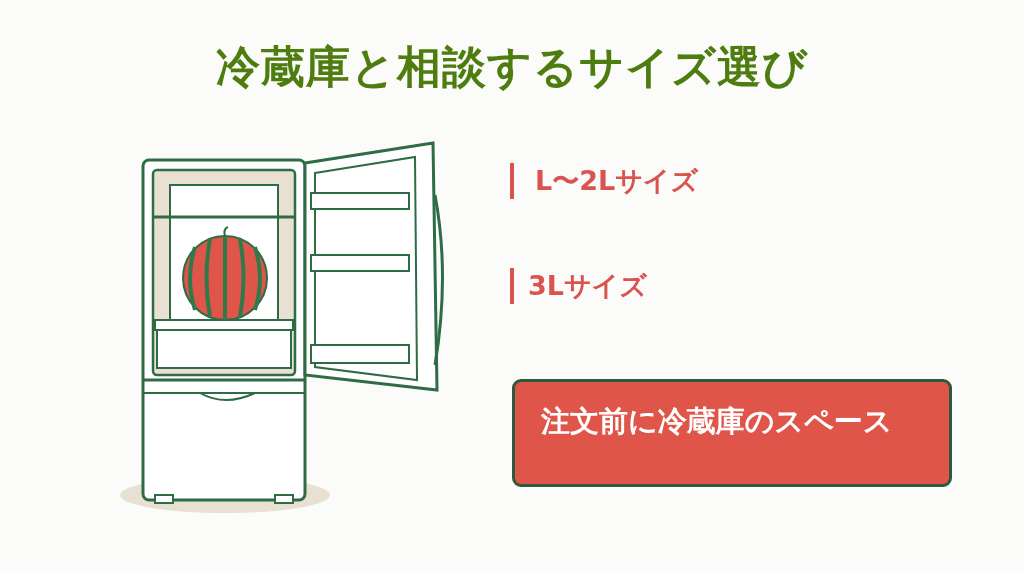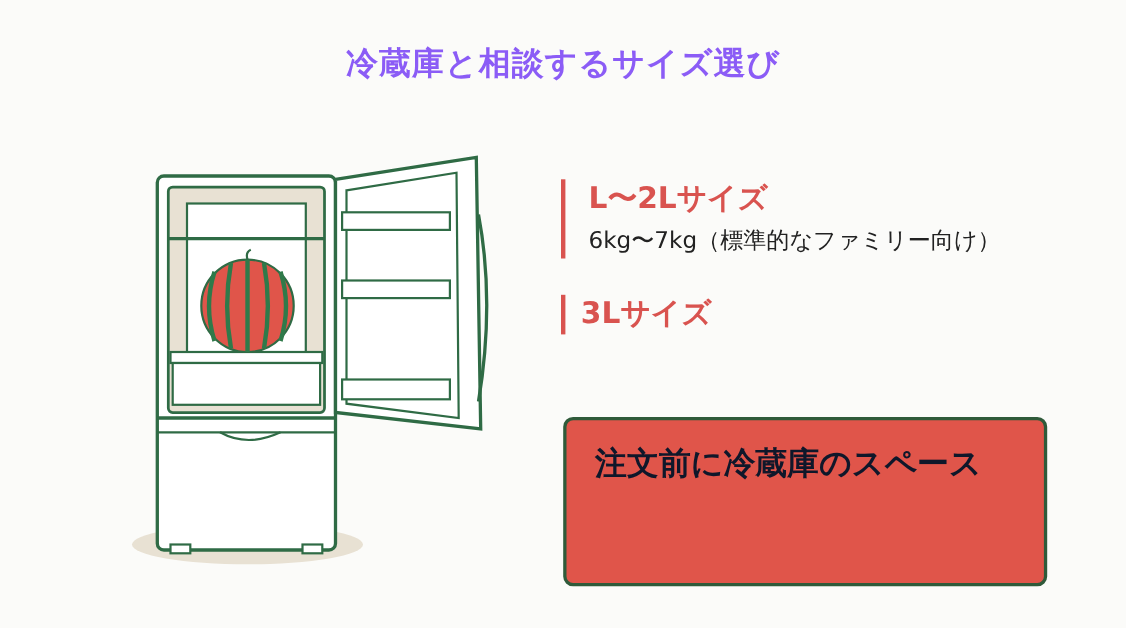--- a/index.html
+++ b/index.html
@@ -4,33 +4,33 @@
 <style>
   html, body { margin:0; padding:0; }
   body {
     width:1024px; height:571px; overflow:hidden;
     background:#fbfbf9;
     font-family:"DejaVu Sans", sans-serif;
     position:relative;
   }
   .title {
     position:absolute; left:0; right:0; top:38px;
-    text-align:center; font-size:29px; font-weight:bold; color:#8b5cf6;
+    text-align:center; font-size:44px; font-weight:bold; color:#4d7c0f;
     letter-spacing:1px;
   }
   .illus { position:absolute; left:115px; top:135px; width:360px; height:390px; }
   .size-block { position:absolute; left:510px; border-left:4px solid #d9534f; padding-left:14px; }
   .size-block.b1 { top:163px;padding-left:21px; }
   .size-block.b2 { top:268px; }
   .size-heading { color:#d9534f; font-weight:bold; font-size:27px; line-height:36px; }
   .size-desc { color:#222; font-size:21px; line-height:34px; margin-top:2px; }
   .notice {
-    position:absolute; left:512px; top:379px; width:440px; height:154px;
+    position:absolute; left:512px; top:379px; width:440px; height:108px;
     background:#e0554a; border:3px solid #2f5a3a; border-radius:9px;
-    box-sizing:border-box; padding:16px 26px; color:#0f172a;
+    box-sizing:border-box; padding:16px 26px; color:#ffffff;
     font-weight:bold; font-size:29px; line-height:46px;
   }
 </style>
 </head>
 <body>
 
 <div class="title">冷蔵庫と相談するサイズ選び</div>
 
 <div class="illus">
   <svg width="360" height="390" viewBox="0 0 360 390">
@@ -63,21 +63,20 @@
     <path d="M200 38 L300 22 L302 245 L200 232 Z" fill="#fff" stroke="#2f6b45" stroke-width="2"></path>
     <rect x="196" y="58" width="98" height="16" fill="#fff" stroke="#2f6b45" stroke-width="2"></rect>
     <rect x="196" y="120" width="98" height="16" fill="#fff" stroke="#2f6b45" stroke-width="2"></rect>
     <rect x="196" y="210" width="98" height="18" fill="#fff" stroke="#2f6b45" stroke-width="2"></rect>
     <path d="M320 60 Q335 140 320 230" fill="none" stroke="#2f6b45" stroke-width="3"></path>
   </svg>
 </div>
 
 <div class="size-block b1">
   <div class="size-heading">L〜2Lサイズ</div>
-  <div class="size-desc">6kg〜7kg（標準的なファミリー向け）</div>
 </div>
 
 <div class="size-block b2">
   <div class="size-heading">3Lサイズ</div>
 </div>
 
 <div class="notice">
   <div>注文前に冷蔵庫のスペース</div>
 </div>
 

